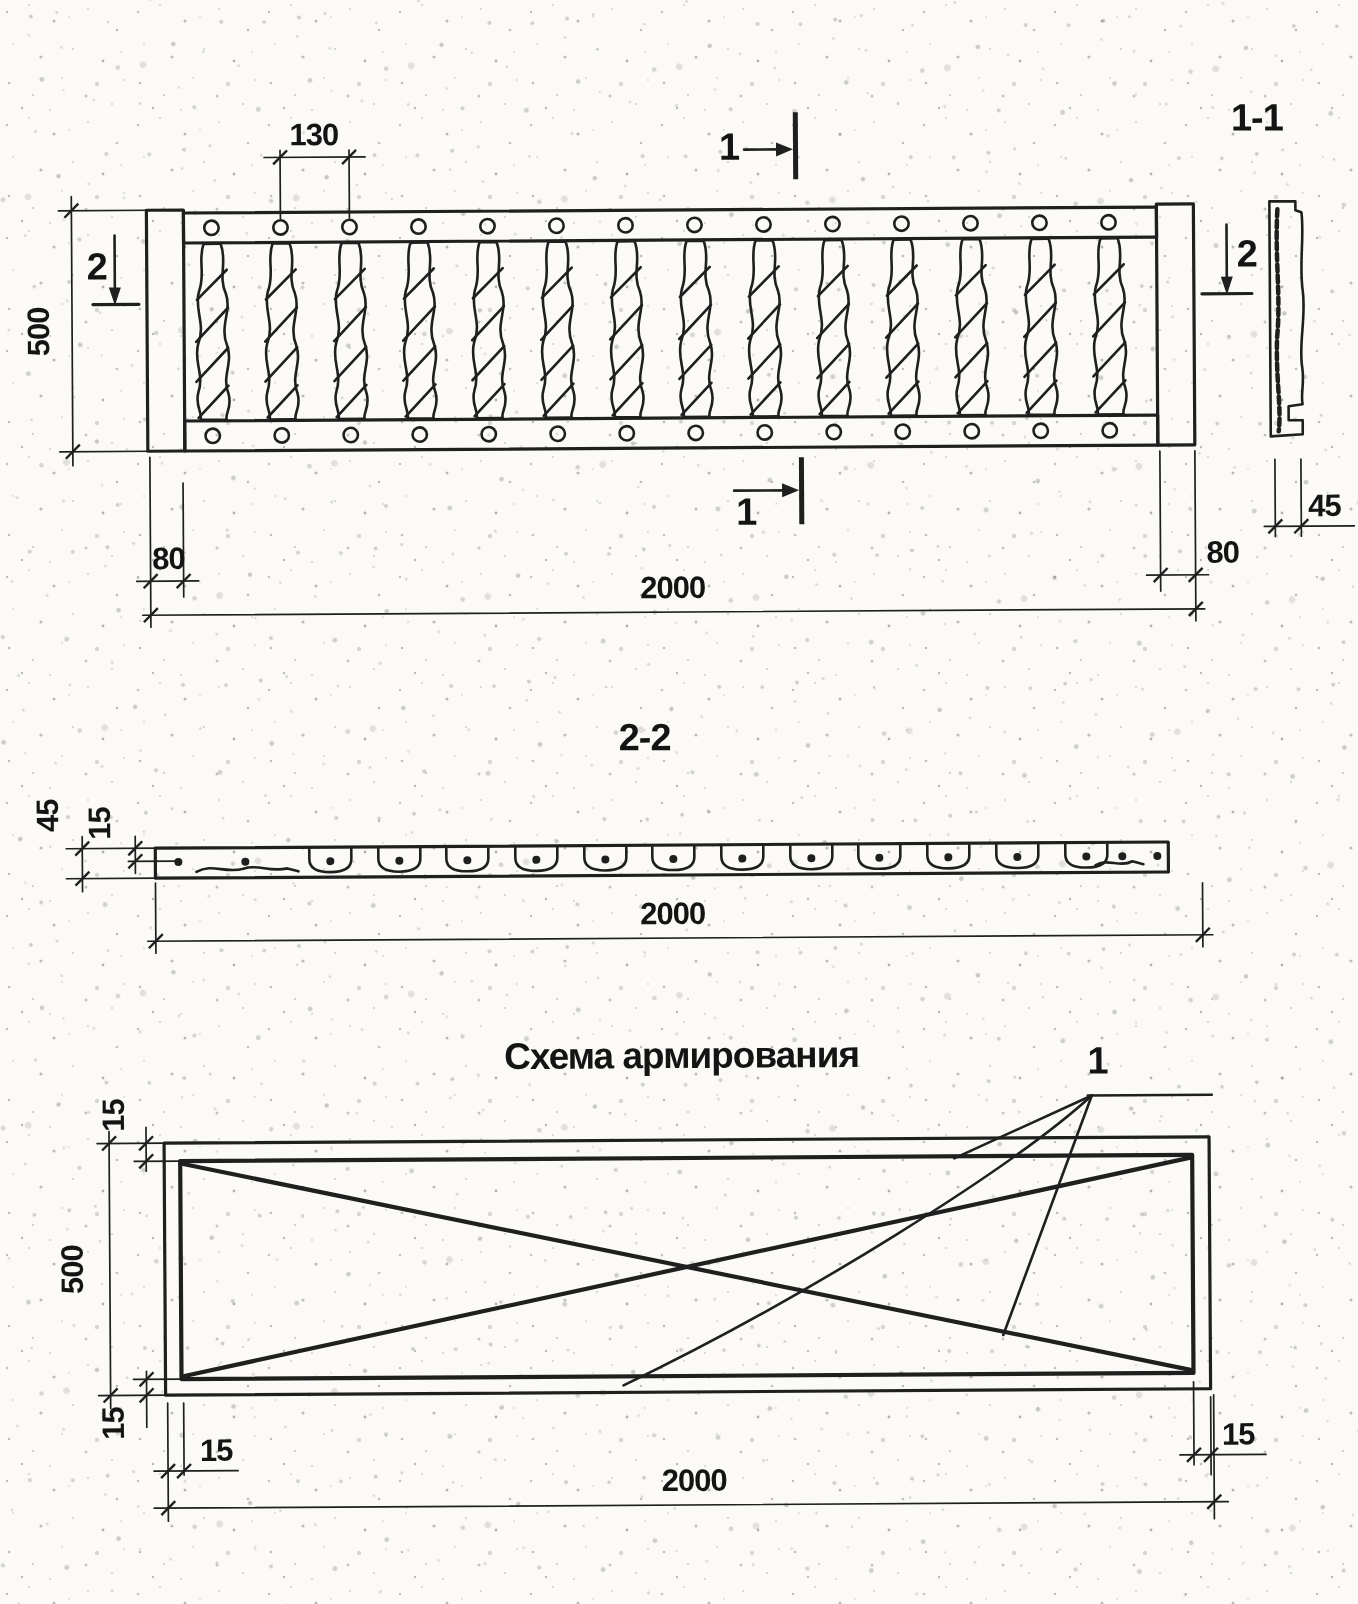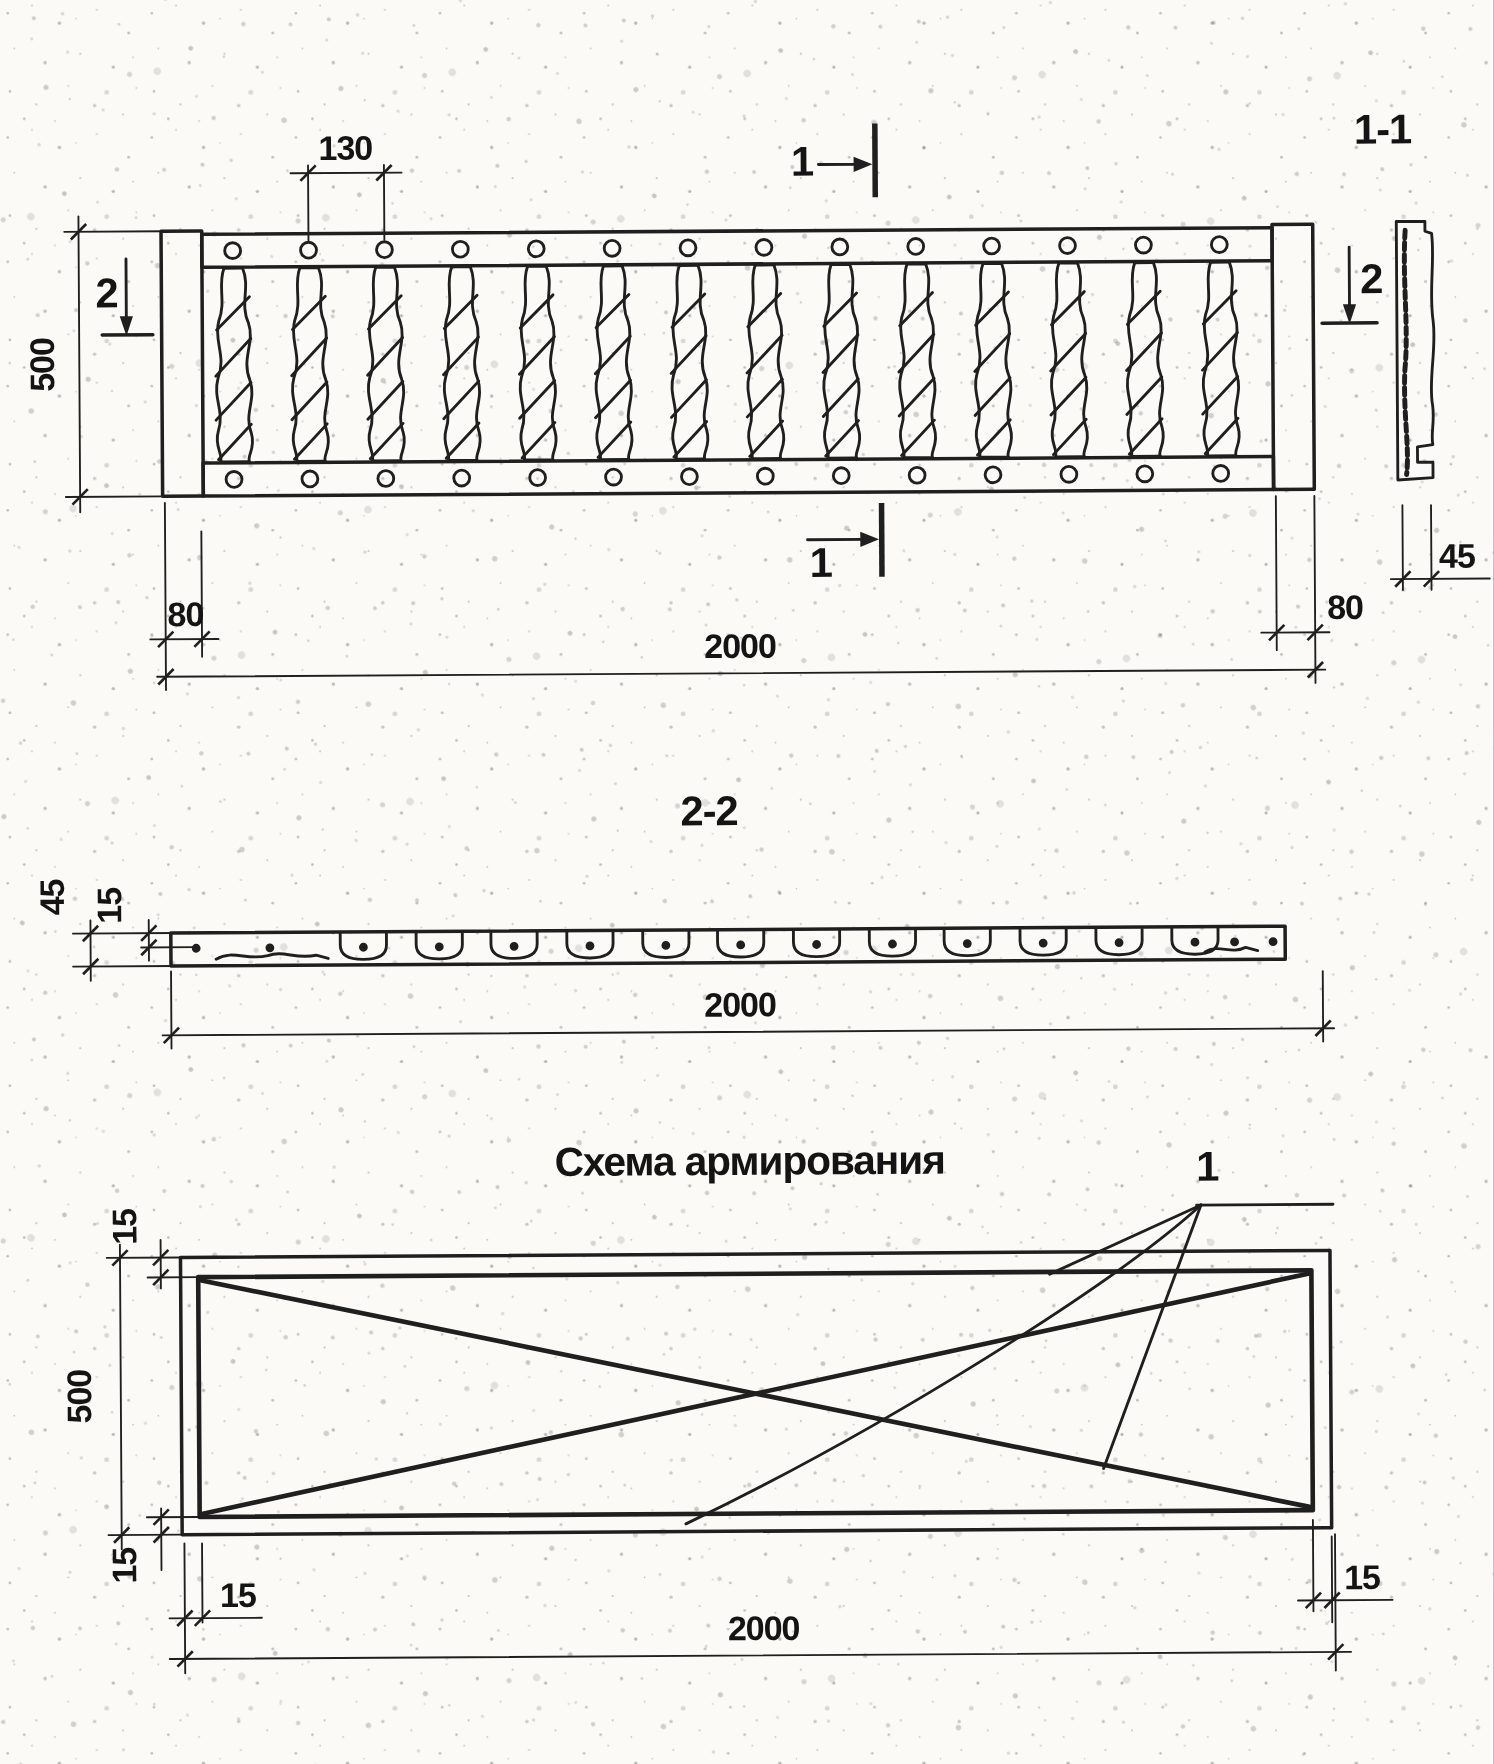--- a/index.html
+++ b/index.html
@@ -1,16 +1,16 @@
 <!DOCTYPE html>
 <html><head>
 <meta charset="utf-8">
 <style>
   html,body{margin:0;padding:0;background:#fbfaf6;}
-  .page{position:relative;width:1358px;height:1604px;background:#0369a1;overflow:hidden;}
+  .page{position:relative;width:1358px;height:1604px;background:#eab308;overflow:hidden;}
   svg{position:absolute;left:0;top:0;}
   .ln{stroke:#1f1f1f;fill:none;stroke-linecap:round;stroke-linejoin:round;}
   .w1{stroke-width:1.7;}
   .w2{stroke-width:2.6;}
   .w3{stroke-width:3.2;}
   .w4{stroke-width:4.2;}
   .fillink{fill:#1f1f1f;stroke:none;}
   use.tk{stroke:#1f1f1f;stroke-width:2.4;fill:none;}
   use.part{stroke:#1f1f1f;stroke-width:2.6;fill:none;}
   text{fill:#141414;font-family:"Liberation Sans",sans-serif;font-weight:bold;}

